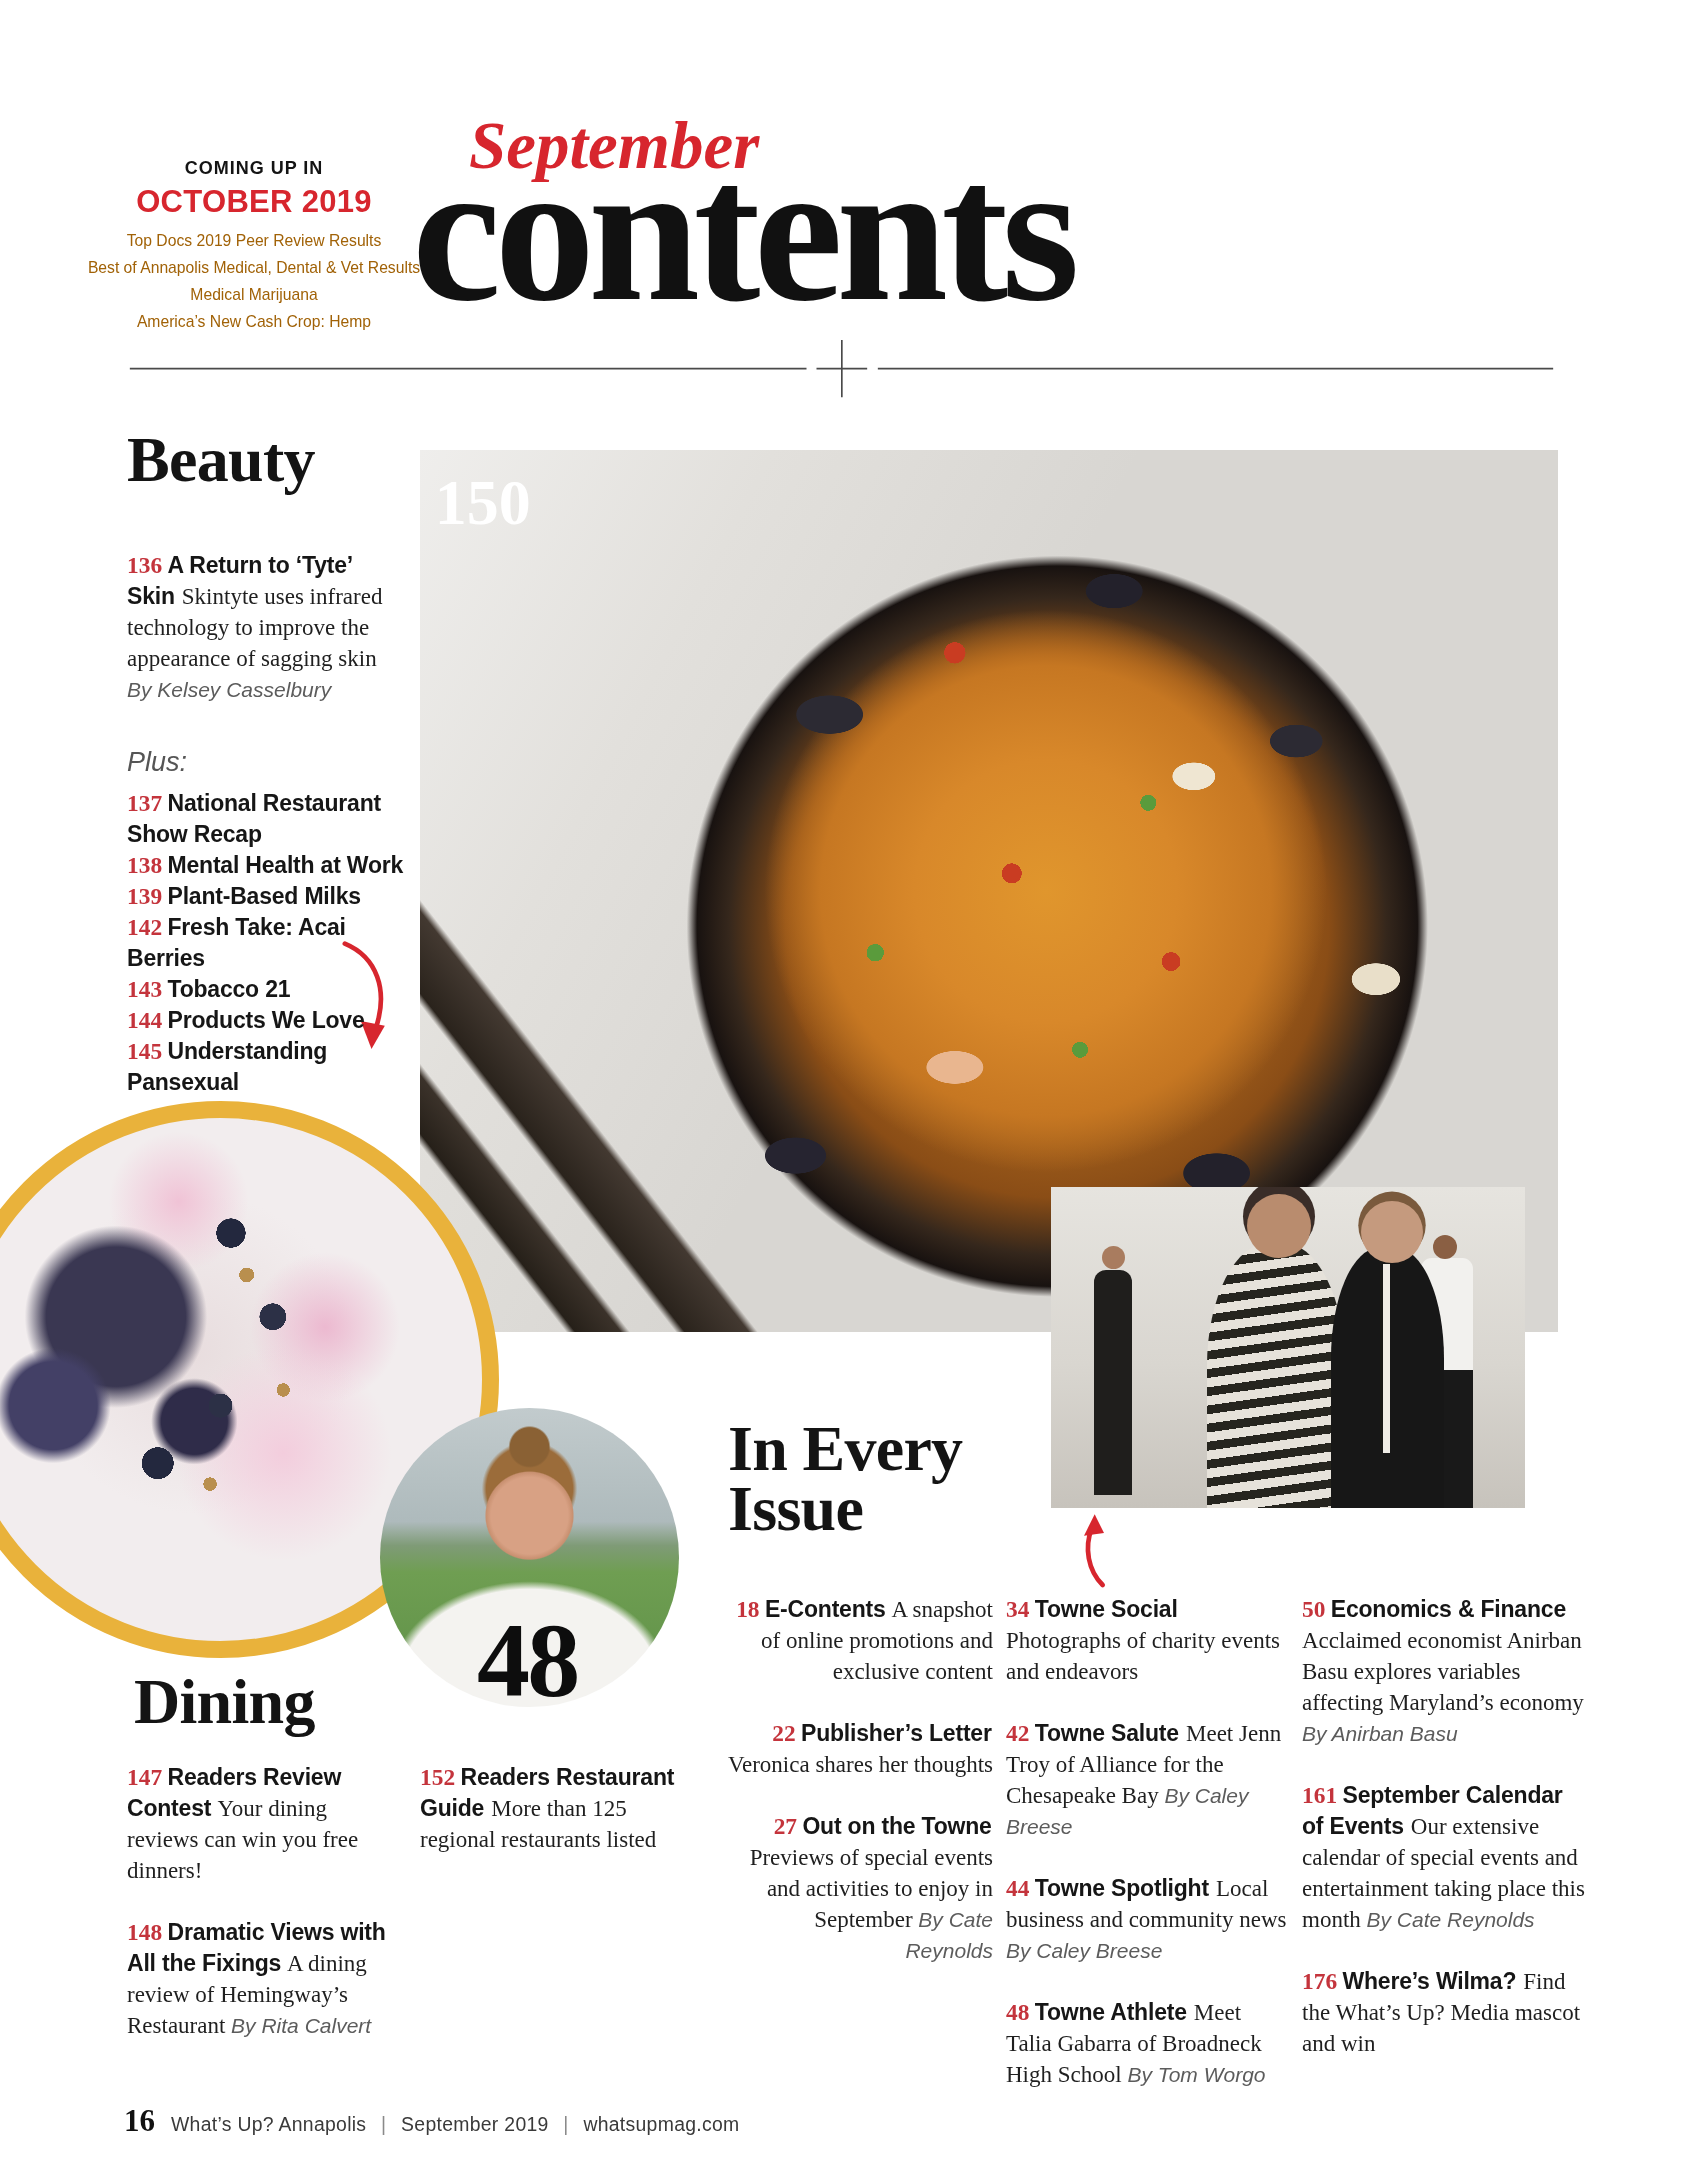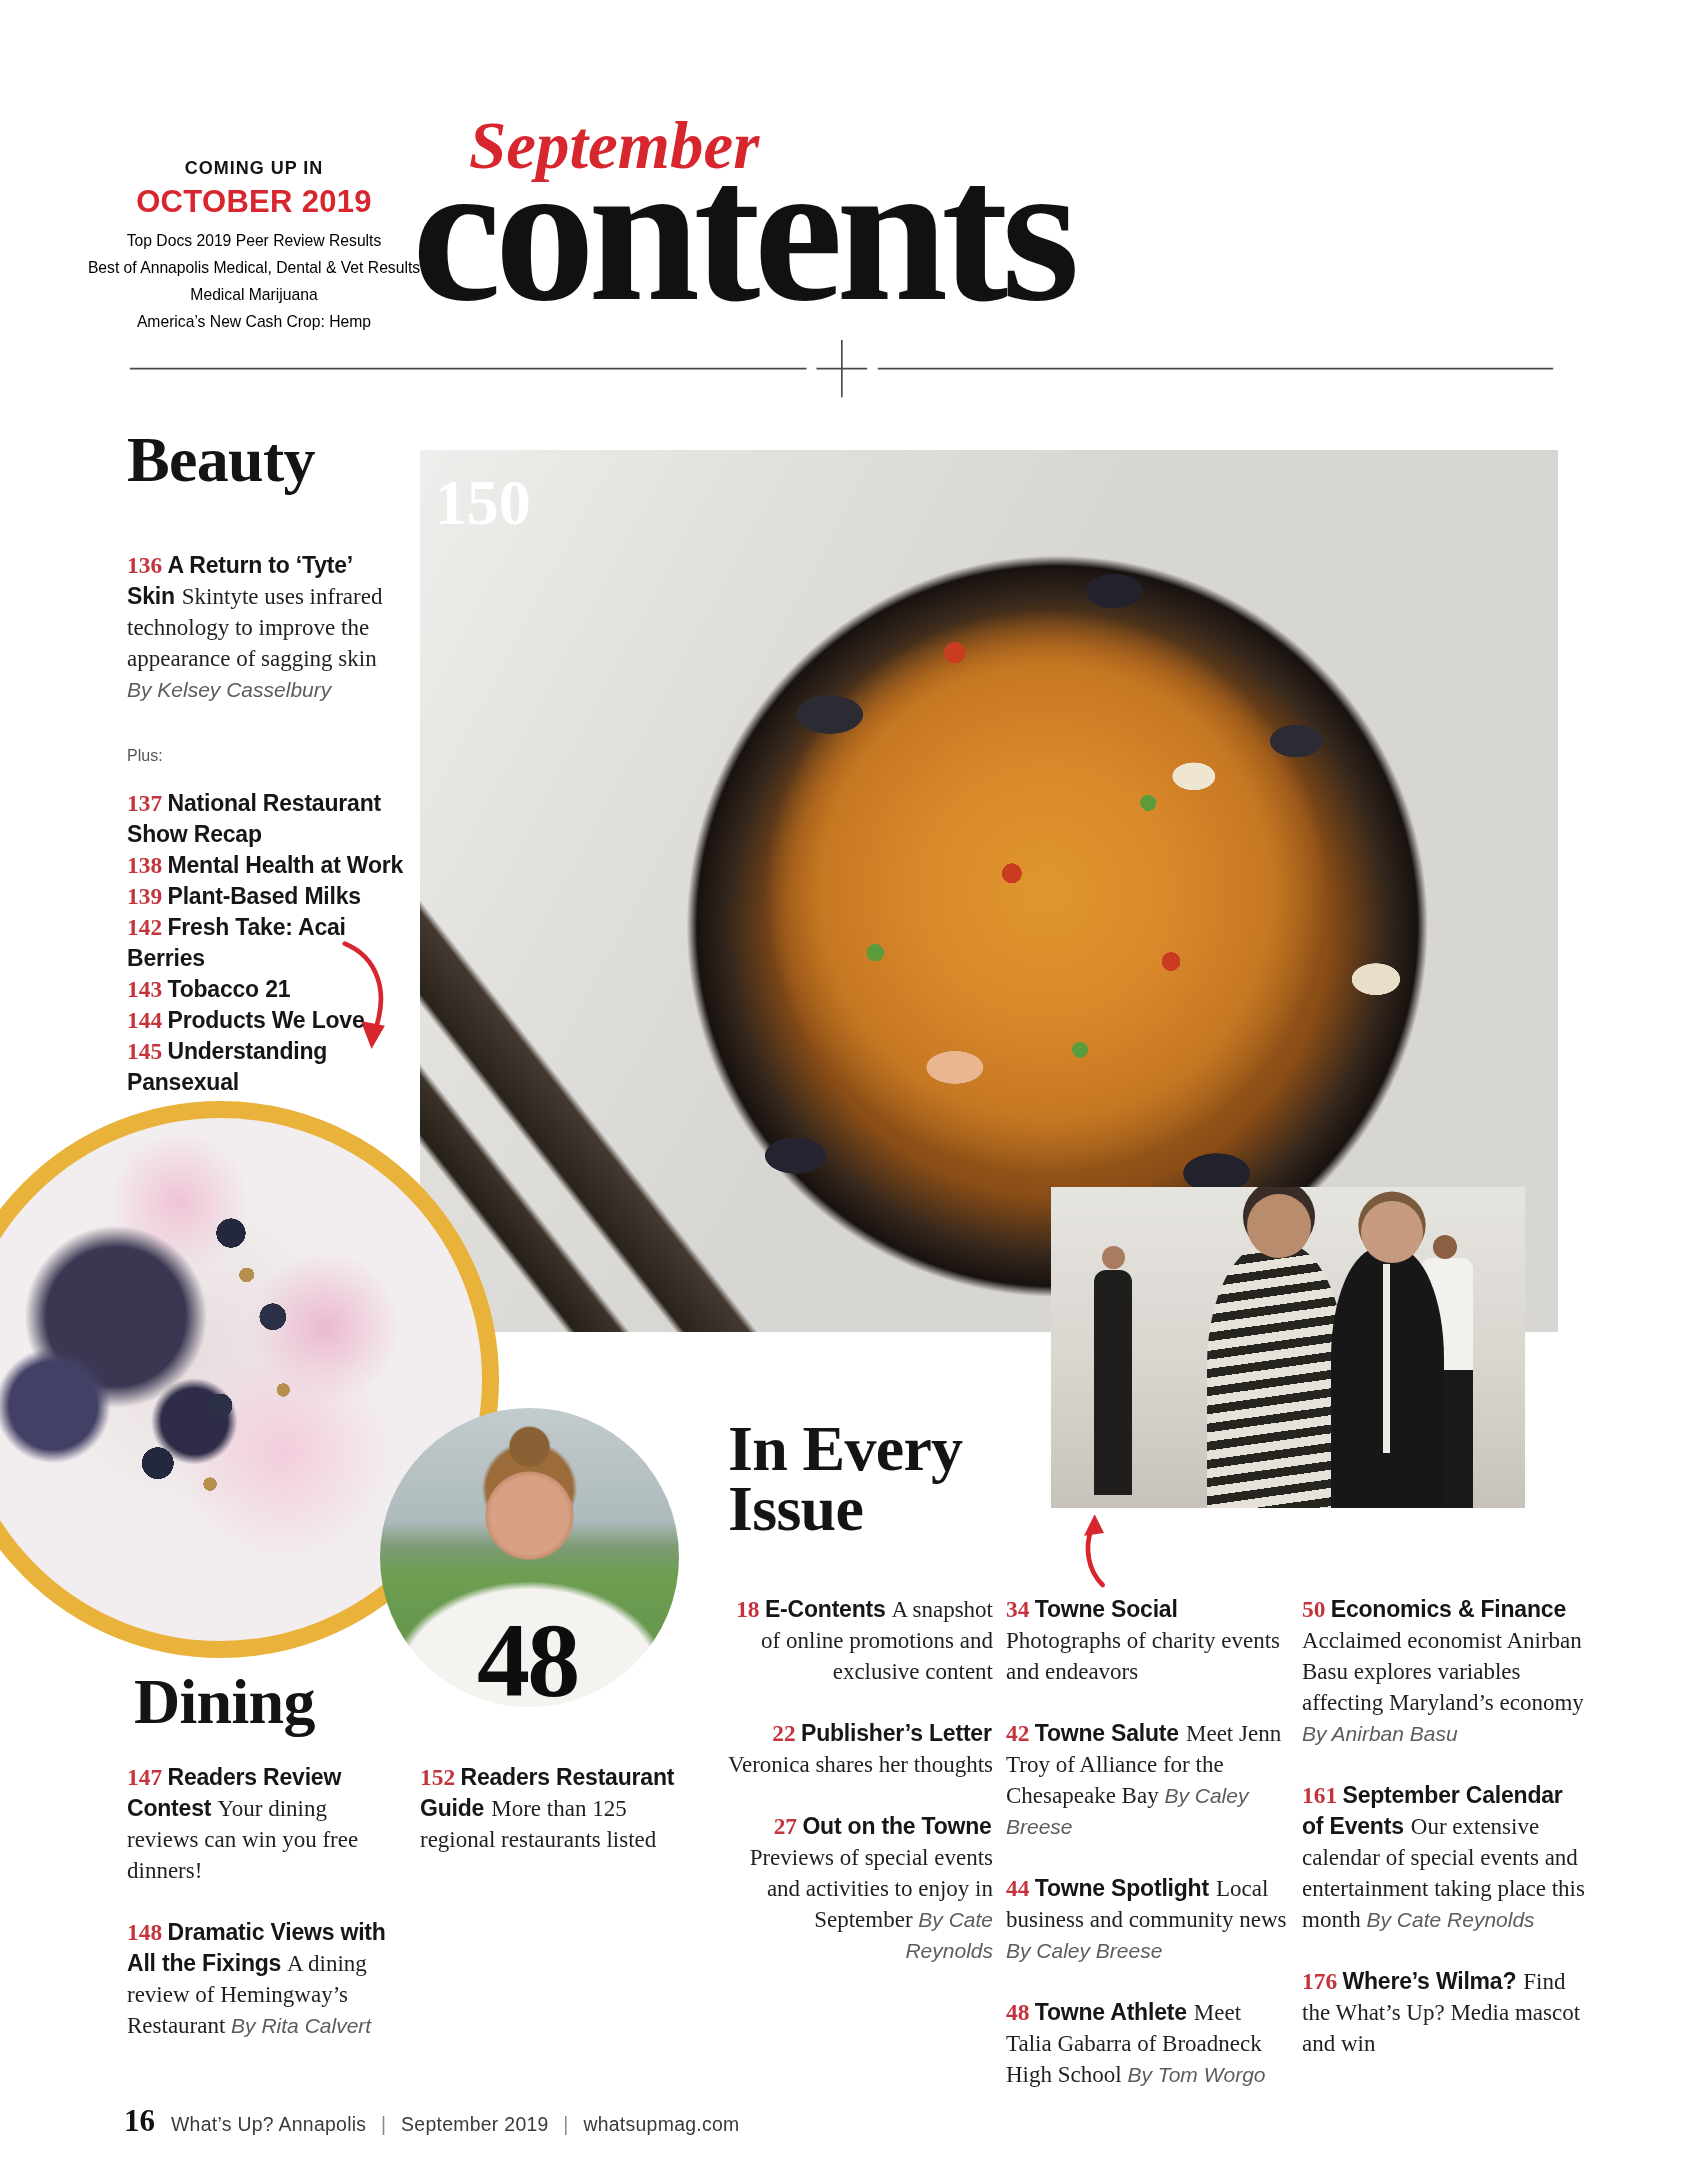--- a/index.html
+++ b/index.html
@@ -4,41 +4,41 @@
 <style>
   html,body{margin:0;padding:0;background:#9a9a9a;}
   .page{position:relative;width:1681px;height:2183px;background:#ffffff;overflow:hidden;
         font-family:"Liberation Serif",serif;color:#1c1c1c;padding-left:27px;}
   .abs{position:absolute;}
 
   
   .promo{left:80px;top:158px;width:348px;text-align:center;font-family:"Liberation Sans",sans-serif;}
   .promo-kicker{font-size:18px;font-weight:700;letter-spacing:1px;color:#141414;}
   .promo-issue{font-size:31px;font-weight:700;letter-spacing:0.3px;color:var(--accent);margin:5.4px 0 9.4px 0;}
-  .promo-item{font-size:15.7px;line-height:21px;color:#000000;margin-bottom:6px;}
+  .promo-item{font-size:15.7px;line-height:21px;color:#a16207;margin-bottom:6px;}
 
   
   .kicker{left:469px;top:107px;font-size:67px;font-style:italic;font-weight:600;color:var(--accent);
           font-family:"Liberation Serif",serif;}
   .headline{left:412px;top:131px;font-size:201px;line-height:201px;font-weight:700;letter-spacing:-6.7px;
             color:#111;font-family:"Liberation Serif",serif;}
 
   
   .sec-h{font-family:"Liberation Serif",serif;font-weight:700;color:#141414;font-size:64px;line-height:60px;letter-spacing:-0.7px;}
 
   
   .col{font-size:23px;line-height:31px;}
   .entry{margin-bottom:31px;}
   .entry:last-child{margin-bottom:0;}
   .num{font-family:"Liberation Serif",serif;font-weight:700;color:var(--numcol);font-size:23.4px;padding-right:5.4px;}
   .ttl{font-family:"Liberation Sans",sans-serif;font-weight:700;color:#161616;letter-spacing:-0.2px;padding-right:1.3px;}
   .desc{font-family:"Liberation Serif",serif;color:#1f1f1f;}
   .byline{font-family:"Liberation Sans",sans-serif;font-style:italic;color:#5c5c5c;font-size:21px;}
   .mini .entry{margin-bottom:0;}
-  .plus-label{font-family:"Liberation Sans",sans-serif;font-size:16px;color:#555;}
+  .plus-label{font-family:"Liberation Sans",sans-serif;font-style:italic;font-size:27px;color:#555;}
 
   
   .paella{left:420px;top:450px;width:1138px;height:882px;background-color:#d8d6d2;
     background-image:
       radial-gradient(circle 10.7px at 47% 23%,#c93c22 0 99%,transparent 100%),
       radial-gradient(circle 8.7px at 40% 57%,#5a9b3c 0 99%,transparent 100%),
       radial-gradient(circle 8px at 58% 68%,#5a9b3c 0 99%,transparent 100%),
       radial-gradient(circle 8px at 64% 40%,#5a9b3c 0 99%,transparent 100%),
       radial-gradient(circle 10px at 52% 48%,#c93c22 0 99%,transparent 100%),
       radial-gradient(circle 9.4px at 66% 58%,#c93c22 0 99%,transparent 100%),

